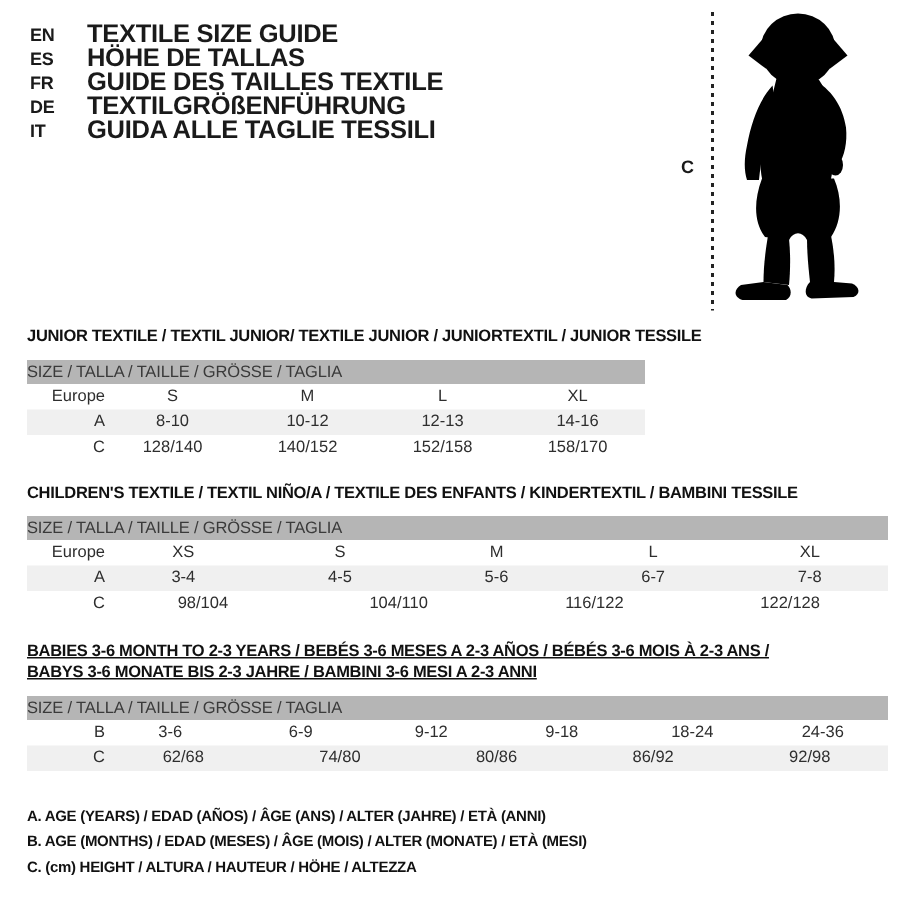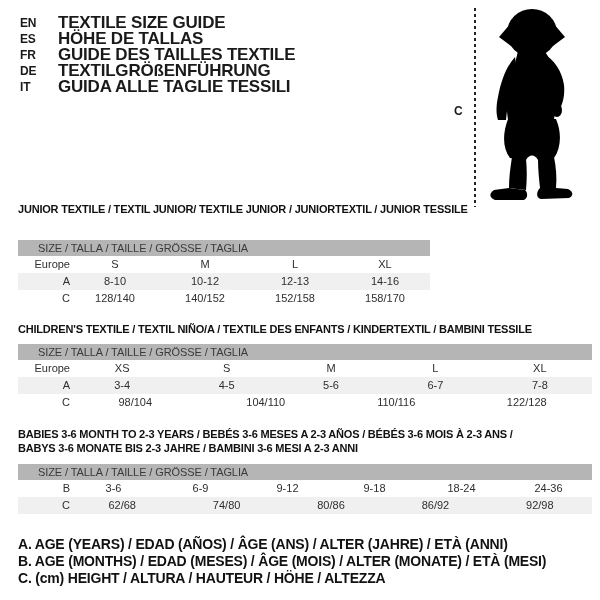--- a/index.html
+++ b/index.html
@@ -23,36 +23,36 @@
   .baby-svg{position:absolute;left:42px;top:7px;width:96px;height:200px;}
   
   .sec-title{
     position:absolute;left:18px;font-size:11px;font-weight:bold;
     letter-spacing:-0.2px;line-height:14px;white-space:nowrap;color:#111;
   }
   
   .tbl{position:absolute;left:18px;font-size:11px;color:#2e2e2e;}
   .size-bar{
     height:16px;line-height:16px;background:var(--bar-bg,#b5b5b5);
-    color:var(--bar-text,#3a3a3a);padding-left:20px;font-size:11px;
+    color:var(--bar-text,#3a3a3a);padding-left:0;font-size:11px;
     letter-spacing:-0.1px;
   }
   .trow{display:flex;height:17px;line-height:17px;}
   .trow.stripe{background:var(--stripe-bg,#f0f0f0);}
   .tlabel{width:48px;padding-left:4px;flex:none;text-align:right;}
   .tcell{flex:1;text-align:center;}
   #tbl-0{top:240px;width:412px;}
   #tbl-1{top:344px;width:574px;}
   #tbl-2{top:464px;width:574px;}
-  #title-0{top:202px;}
+  #title-0{top:217px;}
   #title-1{top:322px;}
-  #title-2{top:427px;}
+  #title-2{top:427px;text-decoration:underline;}
   
   .notes{position:absolute;left:18px;top:536px;}
-  .note{font-size:14px;font-weight:bold;letter-spacing:-0.2px;line-height:17px;white-space:nowrap;color:#111;}
+  .note{font-size:10px;font-weight:bold;letter-spacing:-0.2px;line-height:17px;white-space:nowrap;color:#111;}
 </style>
 </head>
 <body>
 
 <div class="page">
 
   <div class="langs" id="langs">
       <div class="lang-row">
         <span class="lang-code">EN</span>
         <span class="lang-text">TEXTILE SIZE GUIDE</span>
@@ -149,21 +149,21 @@
         <div class="tcell">3-4</div>
         <div class="tcell">4-5</div>
         <div class="tcell">5-6</div>
         <div class="tcell">6-7</div>
         <div class="tcell">7-8</div>
       </div>
       <div class="trow">
         <div class="tlabel">C</div>
         <div class="tcell">98/104</div>
         <div class="tcell">104/110</div>
-        <div class="tcell">110/116</div>
+        <div class="tcell">116/122</div>
         <div class="tcell">122/128</div>
       </div>
     </div>
 
   <div class="sec-title" id="title-2">
     <div>BABIES 3-6 MONTH TO 2-3 YEARS / BEBÉS 3-6 MESES A 2-3 AÑOS / BÉBÉS 3-6 MOIS À 2-3 ANS /</div>
     <div>BABYS 3-6 MONATE BIS 2-3 JAHRE / BAMBINI 3-6 MESI A 2-3 ANNI</div>
   </div>
   <div class="tbl" id="tbl-2">
       <div class="size-bar">SIZE / TALLA / TAILLE / GRÖSSE / TAGLIA</div>

